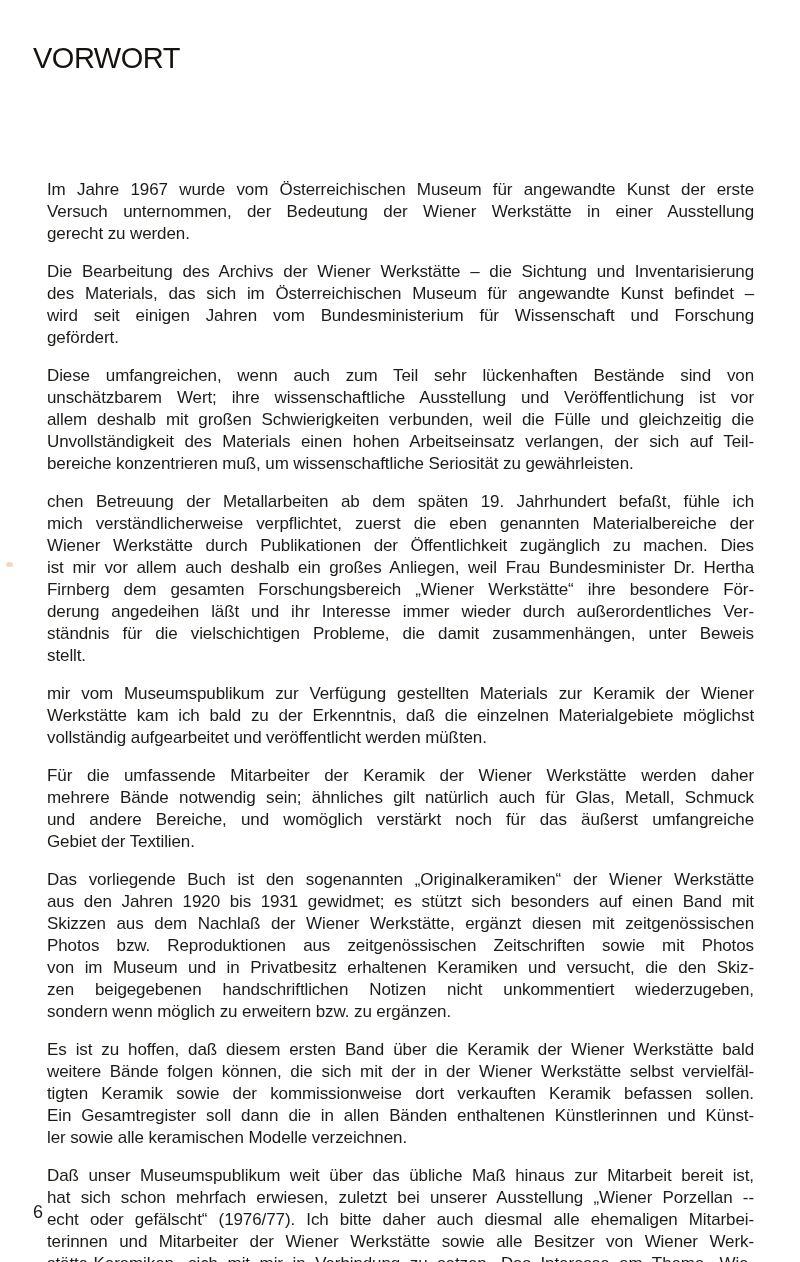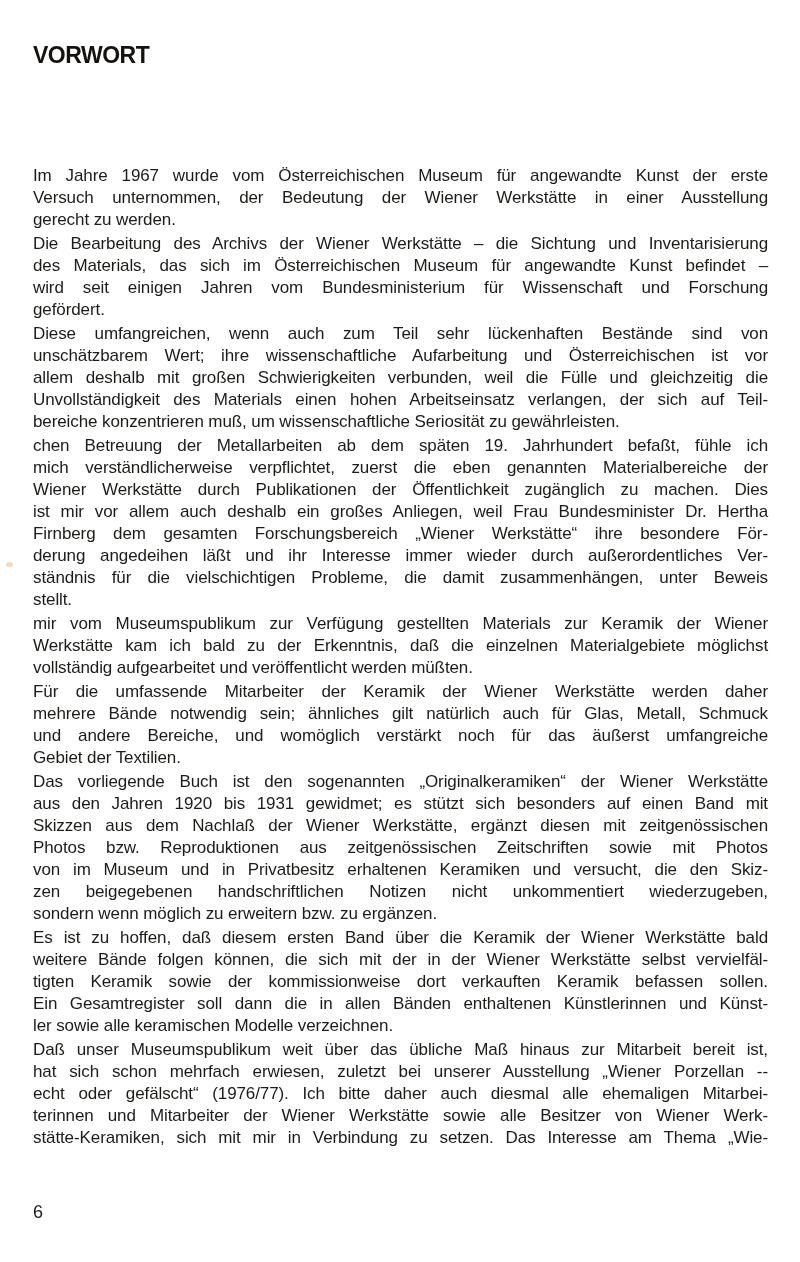--- a/index.html
+++ b/index.html
@@ -10,33 +10,33 @@
     margin: 0 auto;
     background: #ffffff;
     font-family: "Liberation Sans", "DejaVu Sans", sans-serif;
     color: #1d1b18;
     overflow: hidden;
   }
   .title {
     position: absolute;
     left: 33px;
     top: 42px;
-    font-size: 23px;
-    font-weight: 700;
+    font-size: 29px;
+    font-weight: 400;
     letter-spacing: -0.5px;
     color: #16130f;
     margin: 0;
   }
   .body-text {
     position: absolute;
     left: 31px;
     top: 163px;
     width: 739px;
   }
-  .para { margin: 2px; padding: 0; }
+  .para { margin: 16px; padding: 0; }
   .line {
     font-size: 17px;
     line-height: 22px;
     letter-spacing: -0.1px;
     text-align: justify;
     text-align-last: justify;
     white-space: normal;
     color: #1d1b18;
   }
   .line.end { text-align-last: left; }
@@ -77,21 +77,21 @@
 
     <p class="para">
       <span class="line" style="display:block">Die Bearbeitung des Archivs der Wiener Werkstätte – die Sichtung und Inventarisierung</span>
       <span class="line" style="display:block">des Materials, das sich im Österreichischen Museum für angewandte Kunst befindet –</span>
       <span class="line" style="display:block">wird seit einigen Jahren vom Bundesministerium für Wissenschaft und Forschung</span>
       <span class="line end" style="display:block">gefördert.</span>
     </p>
 
     <p class="para">
       <span class="line" style="display:block">Diese umfangreichen, wenn auch zum Teil sehr lückenhaften Bestände sind von</span>
-      <span class="line" style="display:block">unschätzbarem Wert; ihre wissenschaftliche Aufarbeitung und Österreichischen ist vor</span>
+      <span class="line" style="display:block">unschätzbarem Wert; ihre wissenschaftliche Ausstellung und Veröffentlichung ist vor</span>
       <span class="line" style="display:block">allem deshalb mit großen Schwierigkeiten verbunden, weil die Fülle und gleichzeitig die</span>
       <span class="line" style="display:block">Unvollständigkeit des Materials einen hohen Arbeitseinsatz verlangen, der sich auf Teil-</span>
       <span class="line end" style="display:block">bereiche konzentrieren muß, um wissenschaftliche Seriosität zu gewährleisten.</span>
     </p>
 
     <p class="para">
       <span class="line" style="display:block">chen Betreuung der Metallarbeiten ab dem späten 19. Jahrhundert befaßt, fühle ich</span>
       <span class="line" style="display:block">mich verständlicherweise verpflichtet, zuerst die eben genannten Materialbereiche der</span>
       <span class="line" style="display:block">Wiener Werkstätte durch Publikationen der Öffentlichkeit zugänglich zu machen. Dies</span>
       <span class="line" style="display:block">ist mir vor allem auch deshalb ein großes Anliegen, weil Frau Bundesminister Dr. Hertha</span>

